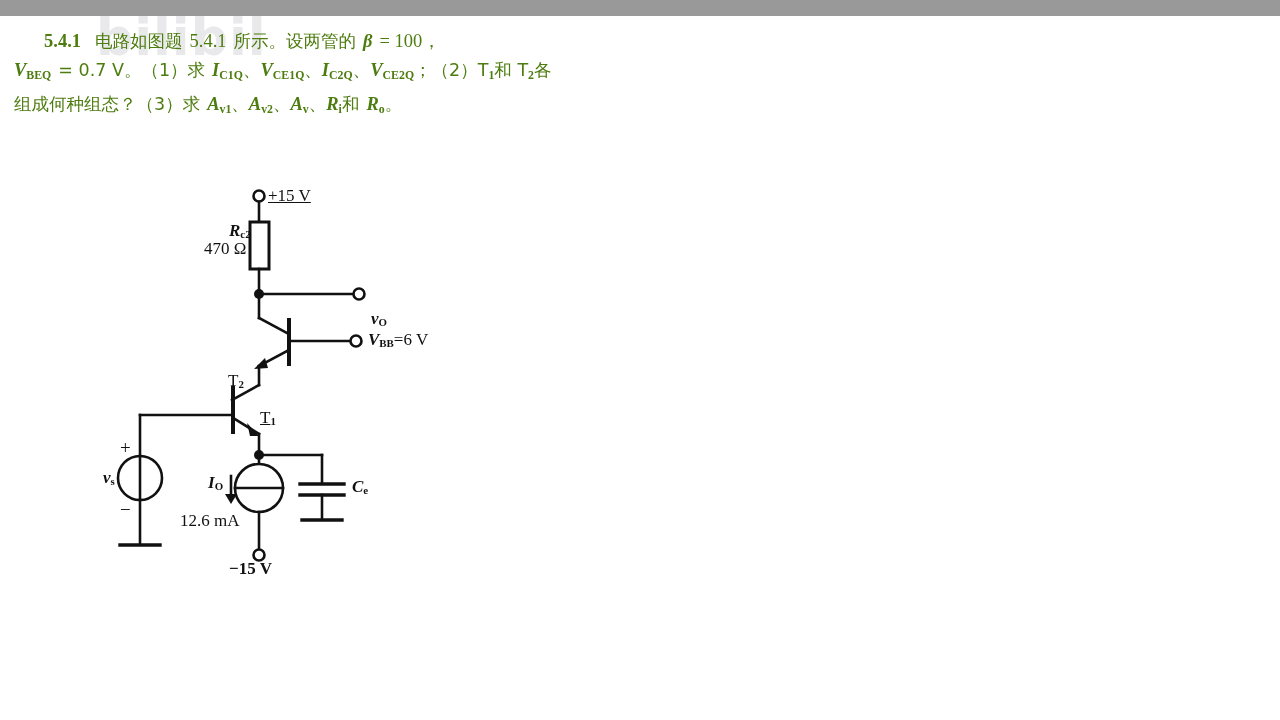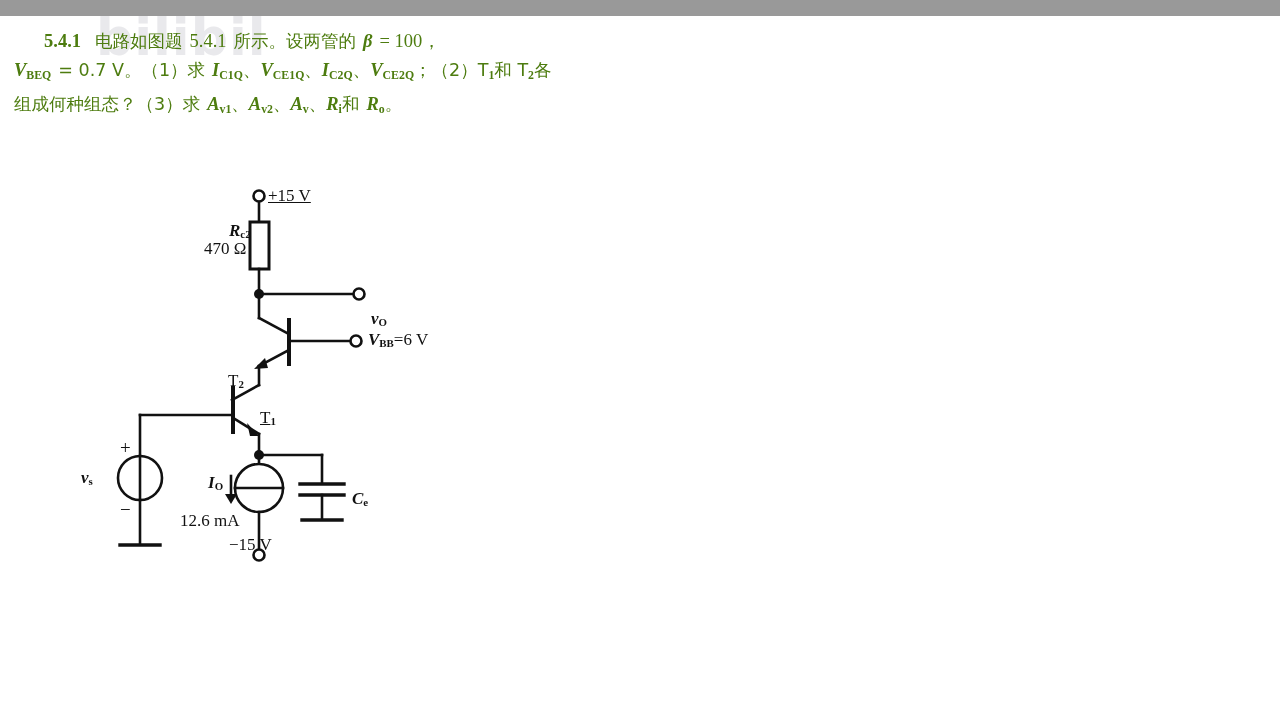--- a/index.html
+++ b/index.html
@@ -167,26 +167,26 @@
   <div class="clabel" style="left:188px; top:239px;margin-left:16px;">470 Ω</div>
 
   <div class="clabel" style="left:371px; top:283px;margin-top:26px;"><span class="it bf">v</span><sub>O</sub></div>
 
   <div class="clabel" style="left:368px; top:330px;text-align:center;"><span class="it bf">V</span><sub>BB</sub><span>=6 V</span></div>
 
   <div class="clabel" style="left:228px; top:332px;margin-top:39px;"><span>T</span><sub>2</sub></div>
 
   <div class="clabel" style="left:260px; top:408px;text-decoration:underline;"><span>T</span><sub>1</sub></div>
 
-  <div class="clabel" style="left:81px; top:468px;"><span class="it bf">v</span><sub>s</sub></div>
+  <div class="clabel" style="left:103px; top:468px;"><span class="it bf">v</span><sub>s</sub></div>
 
   <div class="clabel" style="left:120px; top:437px; font-size:19px;">+</div>
   <div class="clabel" style="left:120px; top:499px; font-size:19px;">−</div>
 
   <div class="clabel" style="left:208px; top:473px;"><span class="it bf">I</span><sub>O</sub></div>
 
   <div class="clabel" style="left:180px; top:511px;">12.6 mA</div>
 
-  <div class="clabel" style="left:352px; top:477px;margin-top:12px;"><span class="it bf">C</span><sub>e</sub></div>
+  <div class="clabel" style="left:352px; top:477px;"><span class="it bf">C</span><sub>e</sub></div>
 
-  <div class="clabel" style="left:229px; top:535px;">−15 V</div>
+  <div class="clabel" style="left:229px; top:559px;font-weight:bold;">−15 V</div>
 
 </div>
 
 </body></html>

